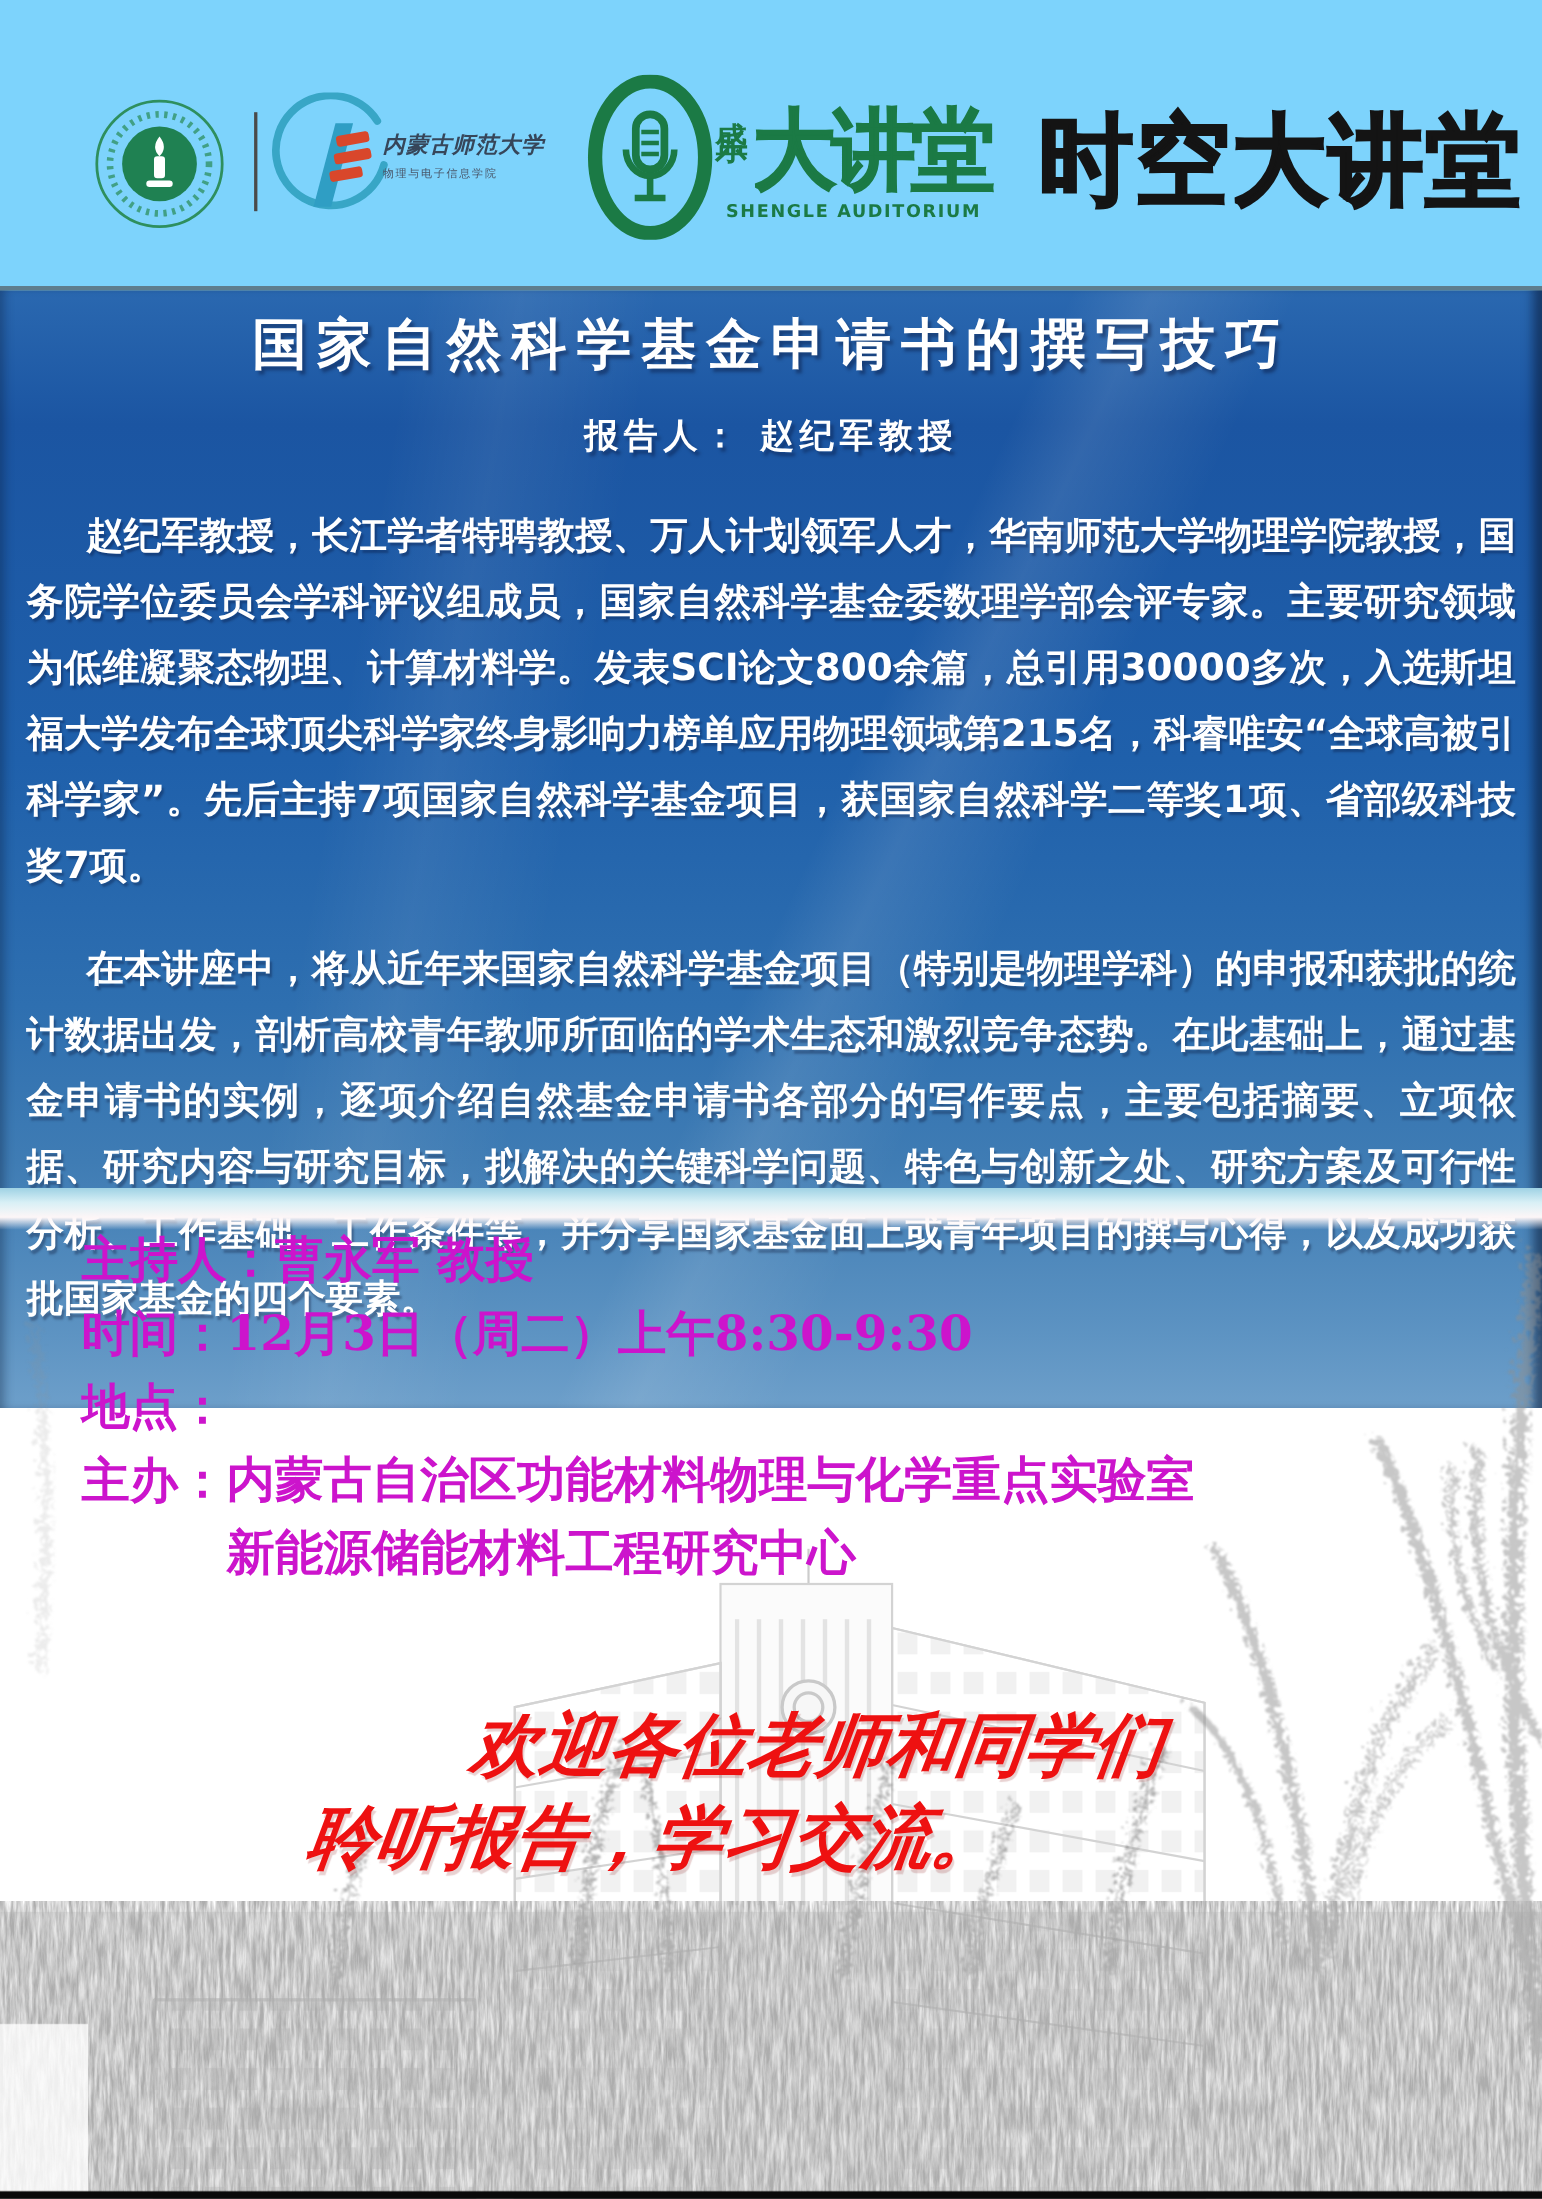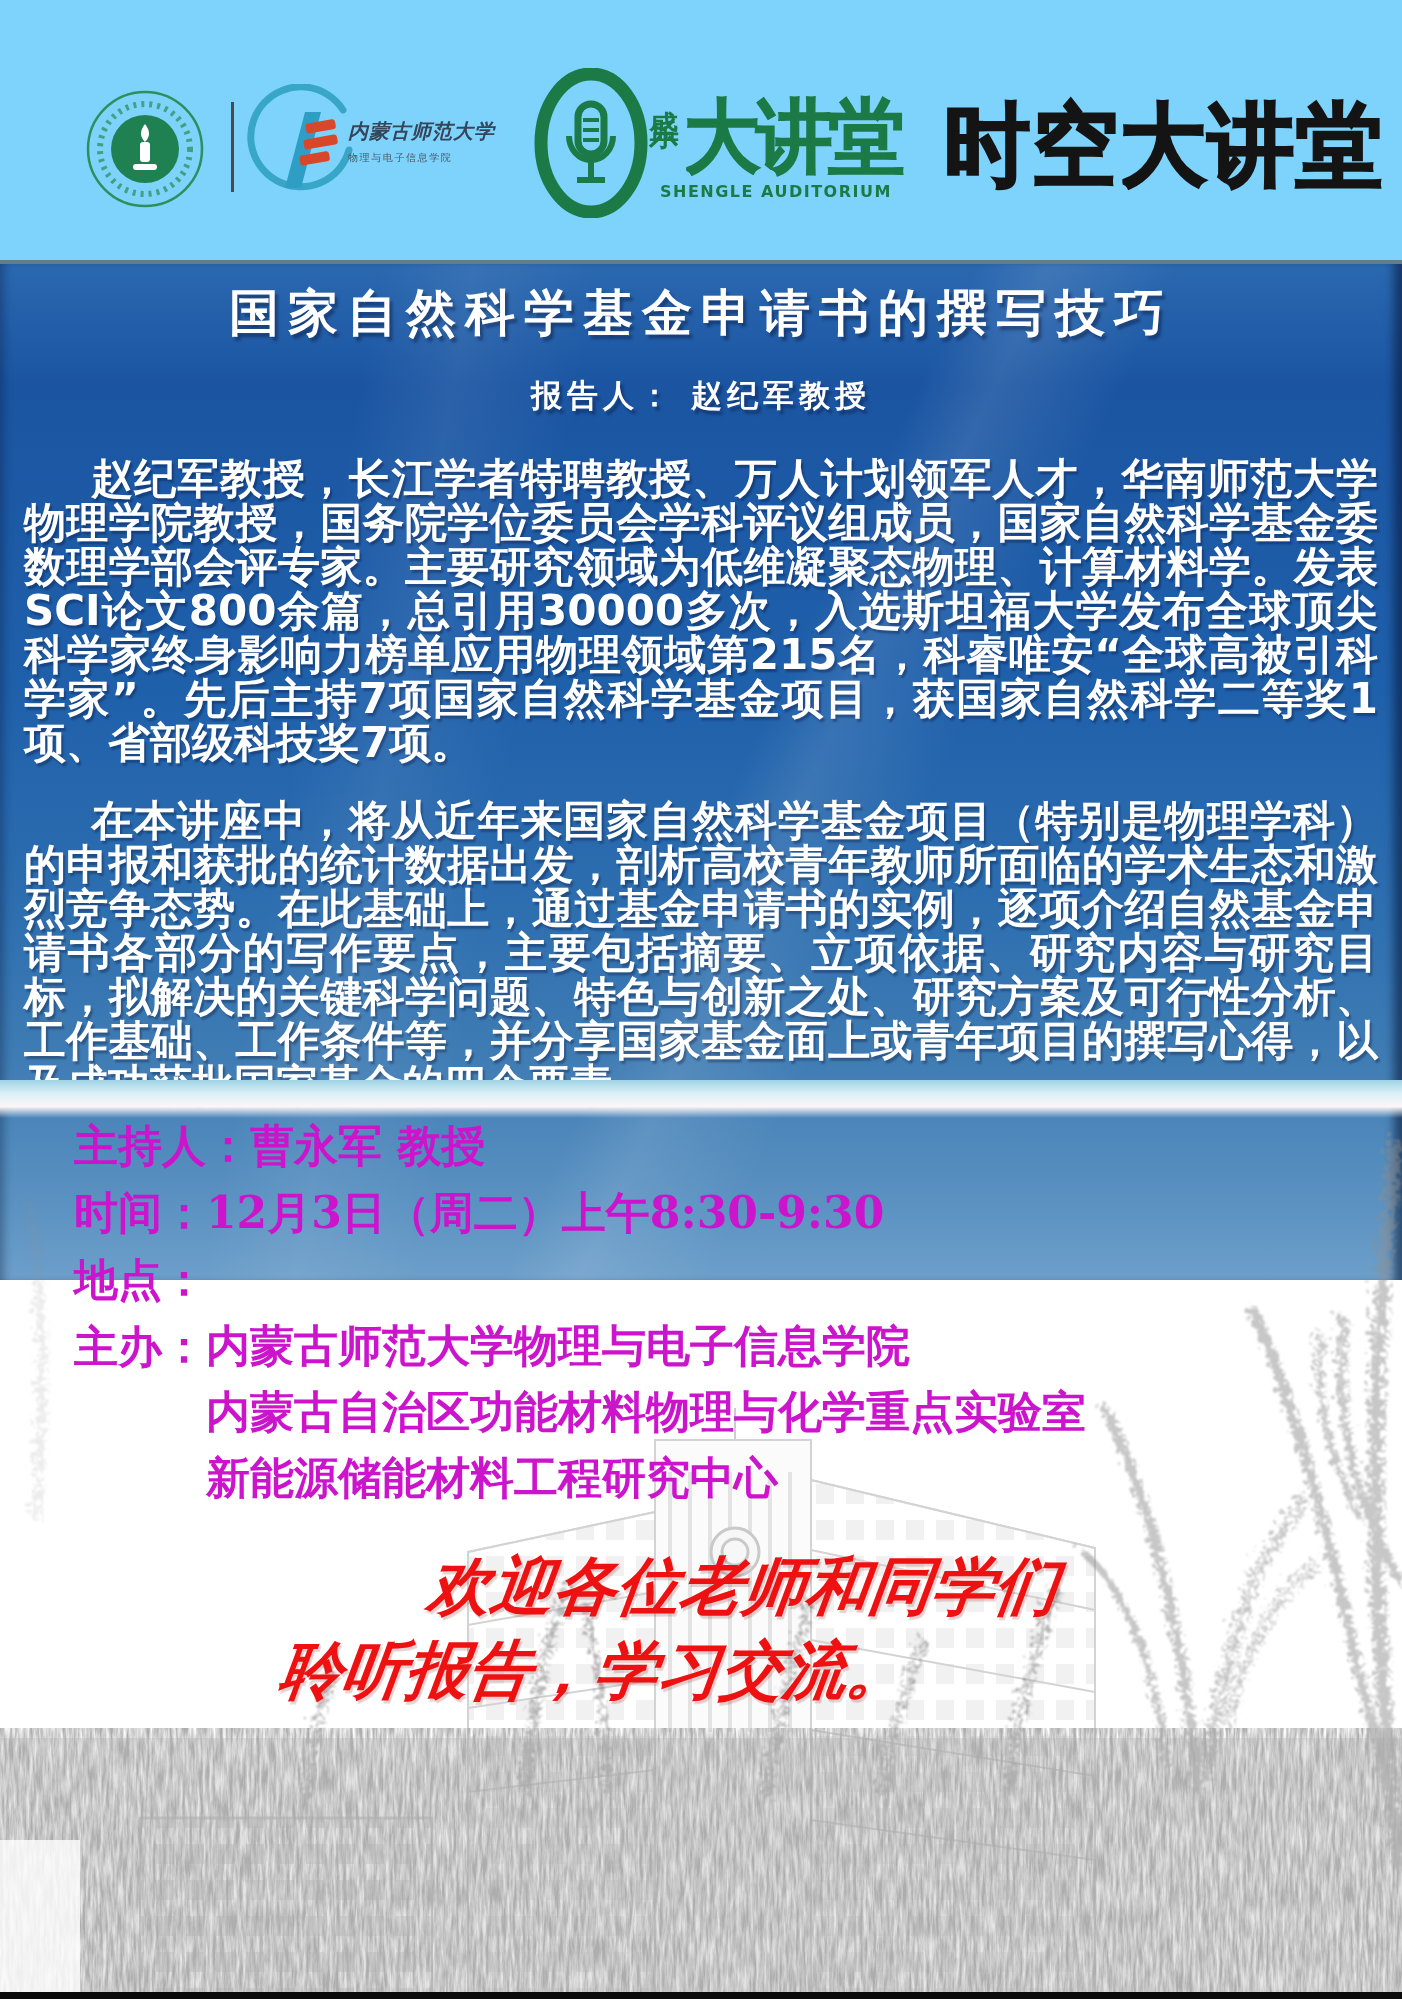--- a/index.html
+++ b/index.html
@@ -28,21 +28,21 @@
     background:
       linear-gradient(115deg,transparent 52%,rgba(255,255,255,.10) 56%,transparent 63%),
       linear-gradient(100deg,transparent 24%,rgba(255,255,255,.07) 30%,transparent 38%),
       linear-gradient(180deg,#2a68b0 0%,#1b55a2 12%,#1f60ab 42%,#2e6fb0 64%,#3f7cb4 78%,#5a91c1 92%,#6d9fca 100%);
     box-shadow:inset -14px 0 10px -6px rgba(8,25,55,.60), inset 10px 0 9px -6px rgba(8,25,55,.35);}
   .banner>*{position:relative;z-index:1;margin:0;}
   .banner-title{padding-top:16px;text-align:center;font-size:50px;font-weight:900;letter-spacing:9px;
     text-shadow:3px 4px 3px rgba(0,0,30,.35);white-space:nowrap;}
   .banner-speaker{margin-top:28px;text-align:center;font-size:31px;font-weight:900;letter-spacing:5px;
     text-shadow:3px 4px 3px rgba(0,0,30,.35);}
-  .banner-bio,.banner-abstract{margin:40px 24px 0 24px;font-size:42px;line-height:44px;font-weight:700;
+  .banner-bio,.banner-abstract{margin:40px 24px 0 24px;font-size:34px;line-height:60px;font-weight:700;
     text-align:justify;text-indent:1.6em;text-shadow:2px 3px 2px rgba(0,0,30,.30);}
   .banner-abstract{margin-top:34px;}
   
   .strip{position:absolute;left:0;top:1080px;width:1402px;height:38px;z-index:2;
     background:linear-gradient(180deg,#9fd2e4 0%,#d9f0f6 35%,#fdf6f7 70%,rgba(255,255,255,0) 100%);}
   
   .sketch{position:absolute;left:0;top:1080px;width:1402px;height:919px;z-index:0;}
   
   .details{position:absolute;left:74px;top:1112px;z-index:3;color:#cc14cc;font-weight:800;}
   .detail-row{display:flex;font-size:44px;line-height:67px;white-space:nowrap;}
@@ -185,21 +185,20 @@
     <div class="detail-row">
       <span class="detail-label">时间：</span>
       <span class="serif">12月3日（周二）上午8:30-9:30</span>
     </div>
     <div class="detail-row">
       <span class="detail-label">地点：</span>
     </div>
     <div class="detail-row">
       <span class="detail-label">主办：</span>
       <div class="org-lines">
-        <div>内蒙古师范大学物理与电子信息学院</div>
         <div>内蒙古自治区功能材料物理与化学重点实验室</div>
         <div>新能源储能材料工程研究中心</div>
       </div>
     </div>
   </section>
 
   <section class="welcome">
     <div class="l1">欢迎各位老师和同学们</div>
     <div class="l2">聆听报告，学习交流。</div>
   </section>

